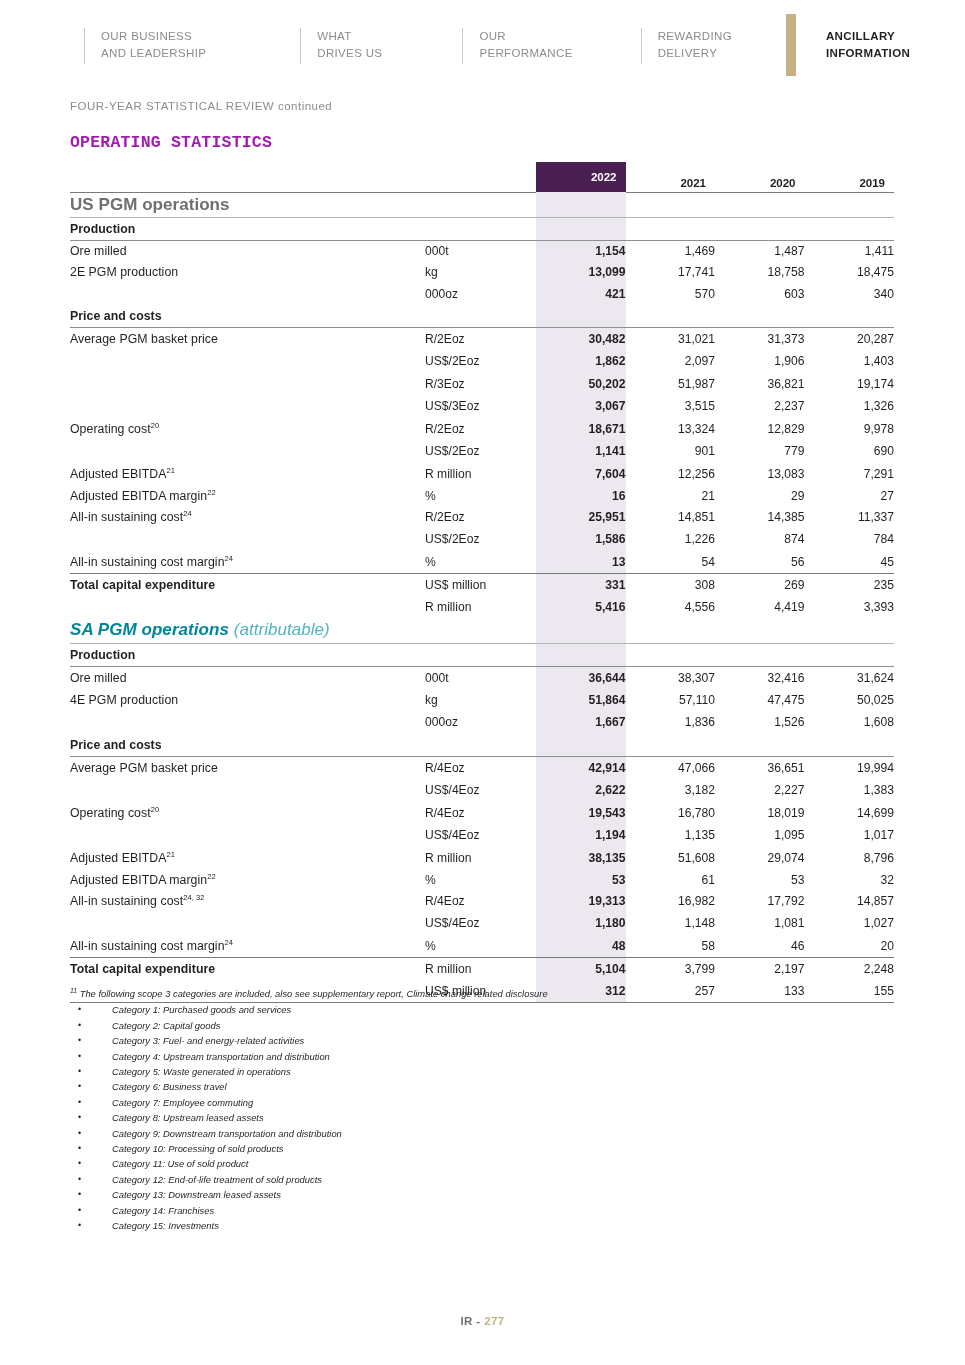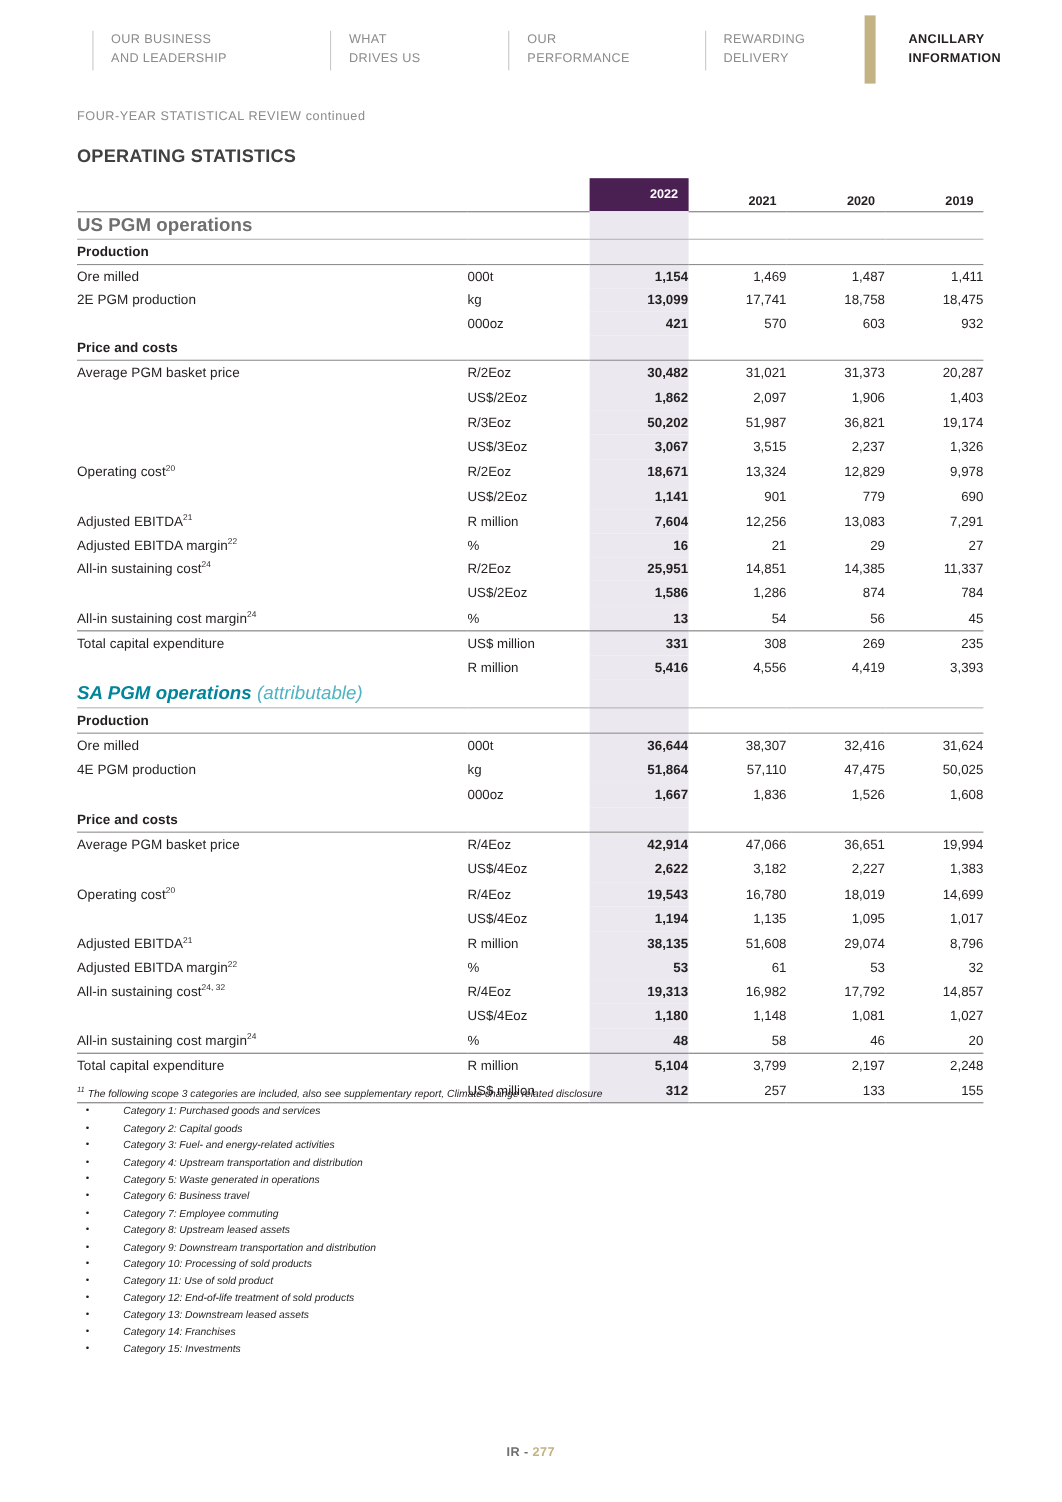--- a/index.html
+++ b/index.html
@@ -74,21 +74,22 @@
     letter-spacing: 0.5px;
     color: #8c8c8c;
     font-weight: 400;
   }
   .page-title {
     position: absolute;
     left: 70px; top: 133px;
     font-size: 16.5px;
     font-weight: 700;
     letter-spacing: 0.2px;
-    color: #404040;
+    color: #a21caf;
+    font-family: Liberation Mono, monospace;
   }
 
   
   .table-wrap {
     position: absolute;
     left: 70px; top: 162px;
     width: 824px;
   }
   table.stats {
     width: 824px;
@@ -168,21 +169,21 @@
   tr.sub td {
     height: 23px;
     font-weight: 700;
     font-size: 12.3px;
     border-bottom: 1px solid #8f8f8f;
   }
   tr.sub td.cur { background: #ebe8ef; }
 
   tr.rule-top td { border-top: 1.3px solid #7b7b7b; }
   tr.rule-bot td { border-bottom: 1.3px solid #7b7b7b; }
-  tr.bold td.lbl { font-weight: 400; }
+  tr.bold td.lbl { font-weight: 700; }
 
   sup { font-size: 7.6px; vertical-align: super; line-height: 0; }
 
   
   .notes {
     position: absolute;
     left: 70px; top: 986px;
     width: 820px;
     font-family: "Liberation Sans", sans-serif;
     font-style: italic;
@@ -324,21 +325,21 @@
           <td class="num">17,741</td>
           <td class="num">18,758</td>
           <td class="num">18,475</td>
         </tr>
         <tr class="data">
           <td class="lbl"></td>
           <td class="unit">000oz</td>
           <td class="num cur">421</td>
           <td class="num">570</td>
           <td class="num">603</td>
-          <td class="num">932</td>
+          <td class="num">340</td>
         </tr>
 
         <tr class="sub">
           <td class="lbl">Price and costs</td>
           <td class="unit"></td>
           <td class="cur"></td>
           <td></td>
           <td></td>
           <td></td>
         </tr>
@@ -412,21 +413,21 @@
           <td class="unit">R/2Eoz</td>
           <td class="num cur">25,951</td>
           <td class="num">14,851</td>
           <td class="num">14,385</td>
           <td class="num">11,337</td>
         </tr>
         <tr class="data tall">
           <td class="lbl"></td>
           <td class="unit">US$/2Eoz</td>
           <td class="num cur">1,586</td>
-          <td class="num">1,286</td>
+          <td class="num">1,226</td>
           <td class="num">874</td>
           <td class="num">784</td>
         </tr>
         <tr class="data tall">
           <td class="lbl"><span>All-in sustaining cost margin</span><sup>24</sup></td>
           <td class="unit">%</td>
           <td class="num cur">13</td>
           <td class="num">54</td>
           <td class="num">56</td>
           <td class="num">45</td>

